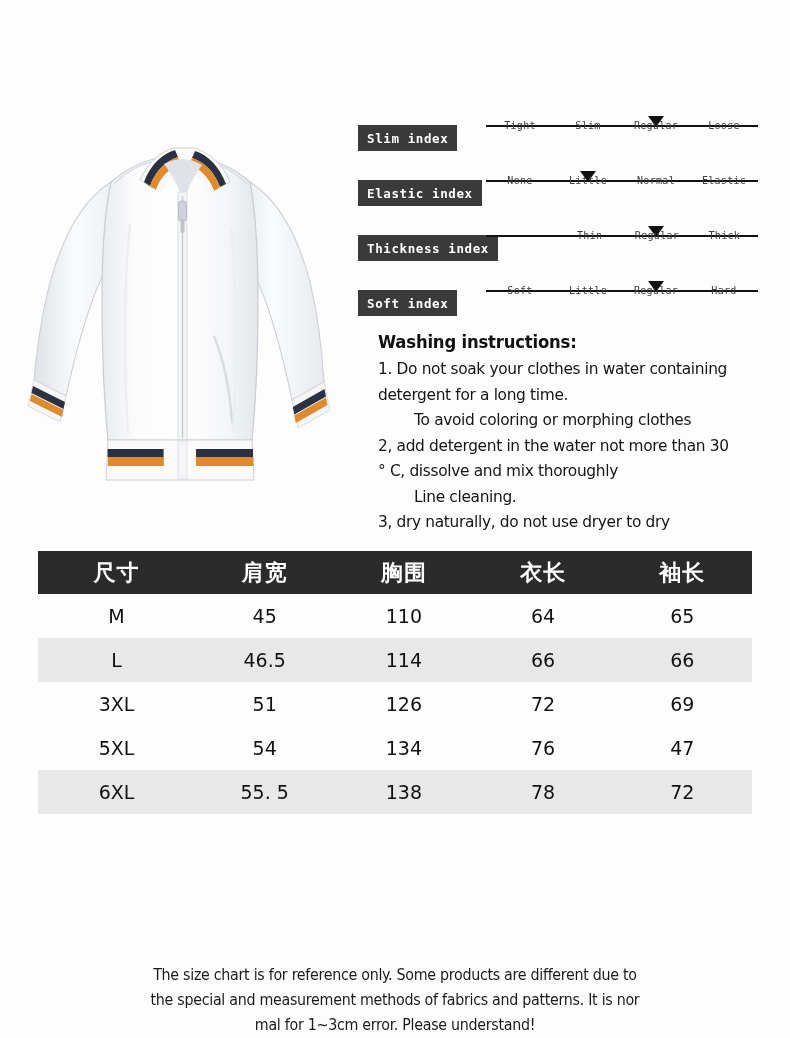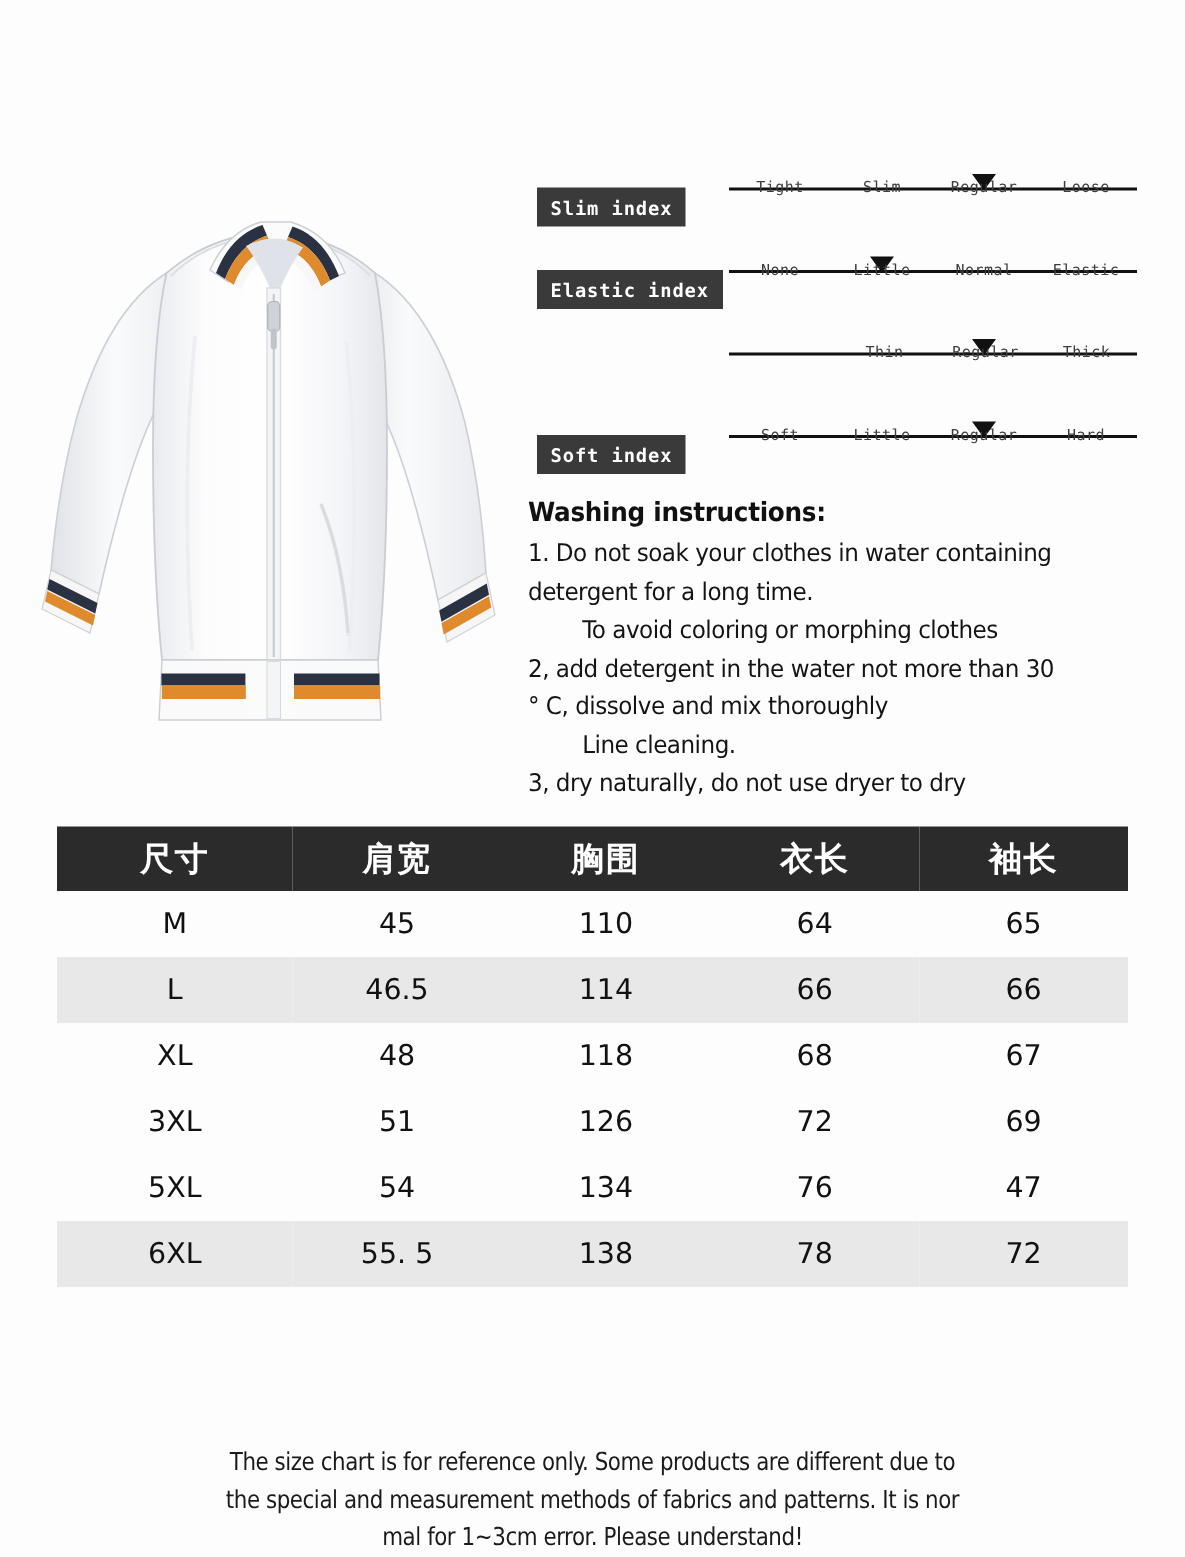--- a/index.html
+++ b/index.html
@@ -124,21 +124,21 @@
     font-size: 10px;
     color: #3d3d3d;
     text-align: center;
     letter-spacing: 0.3px;
     white-space: nowrap;
   }
 
   
   .wash-block {
     position: absolute;
-    left: 352px;
+    left: 378px;
     top: 332px;
     width: 404px;
   }
   .wash-title {
     font-family: "DejaVu Sans", sans-serif;
     font-weight: bold;
     font-size: 17.5px;
     color: #111111;
     letter-spacing: -0.2px;
     transform: scaleX(0.94);
@@ -327,20 +327,21 @@
       </div>
       <div class="idx-options" style="left:128px;">
         <span class="idx-opt" style="flex:1">None</span>
         <span class="idx-opt" style="flex:1">Little</span>
         <span class="idx-opt" style="flex:1">Normal</span>
         <span class="idx-opt" style="flex:1">Elastic</span>
       </div>
     </div>
 
     <div class="index-row">
+      <div class="idx-badge">Thickness index</div>
       <div class="idx-track" style="left:128px;">
         <div class="idx-line"></div>
         <div class="idx-marker" style="left:62.5%;"></div>
       </div>
       <div class="idx-options" style="left:198px;">
         <span class="idx-opt" style="flex:1">Thin</span>
         <span class="idx-opt" style="flex:1">Regular</span>
         <span class="idx-opt" style="flex:1">Thick</span>
       </div>
     </div>
@@ -397,27 +398,20 @@
         <td>65</td>
       </tr>
       <tr class="alt">
         <td>L</td>
         <td>46.5</td>
         <td>114</td>
         <td>66</td>
         <td>66</td>
       </tr>
       <tr>
-        <td>XL</td>
-        <td>48</td>
-        <td>118</td>
-        <td>68</td>
-        <td>67</td>
-      </tr>
-      <tr>
         <td>3XL</td>
         <td>51</td>
         <td>126</td>
         <td>72</td>
         <td>69</td>
       </tr>
       <tr>
         <td>5XL</td>
         <td>54</td>
         <td>134</td>

